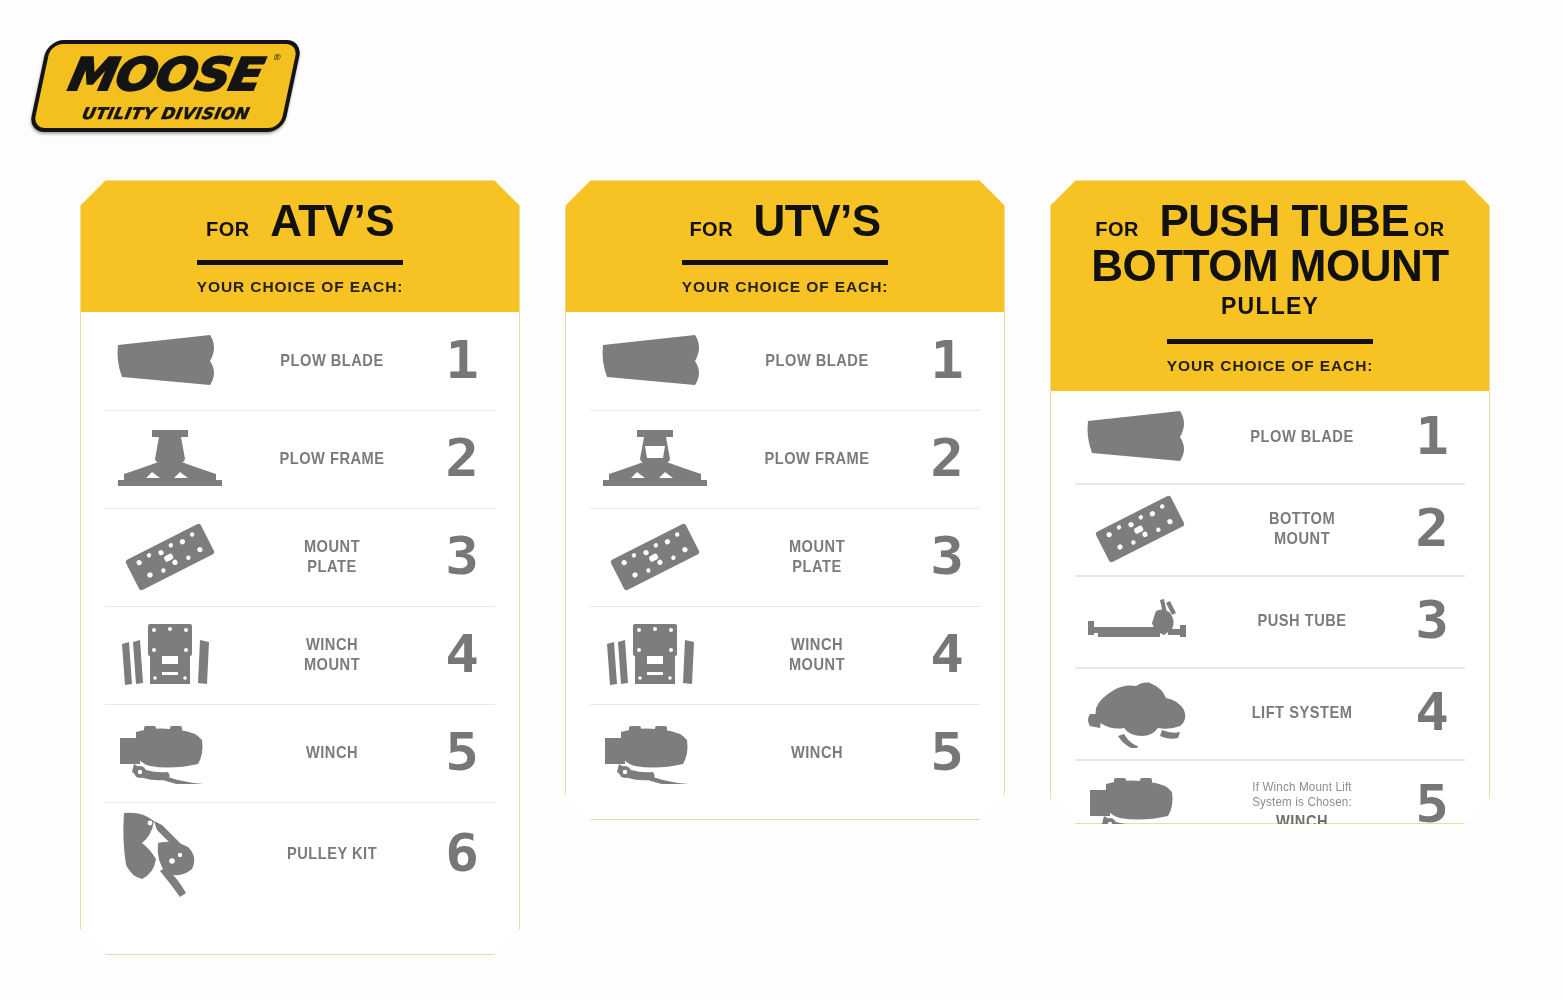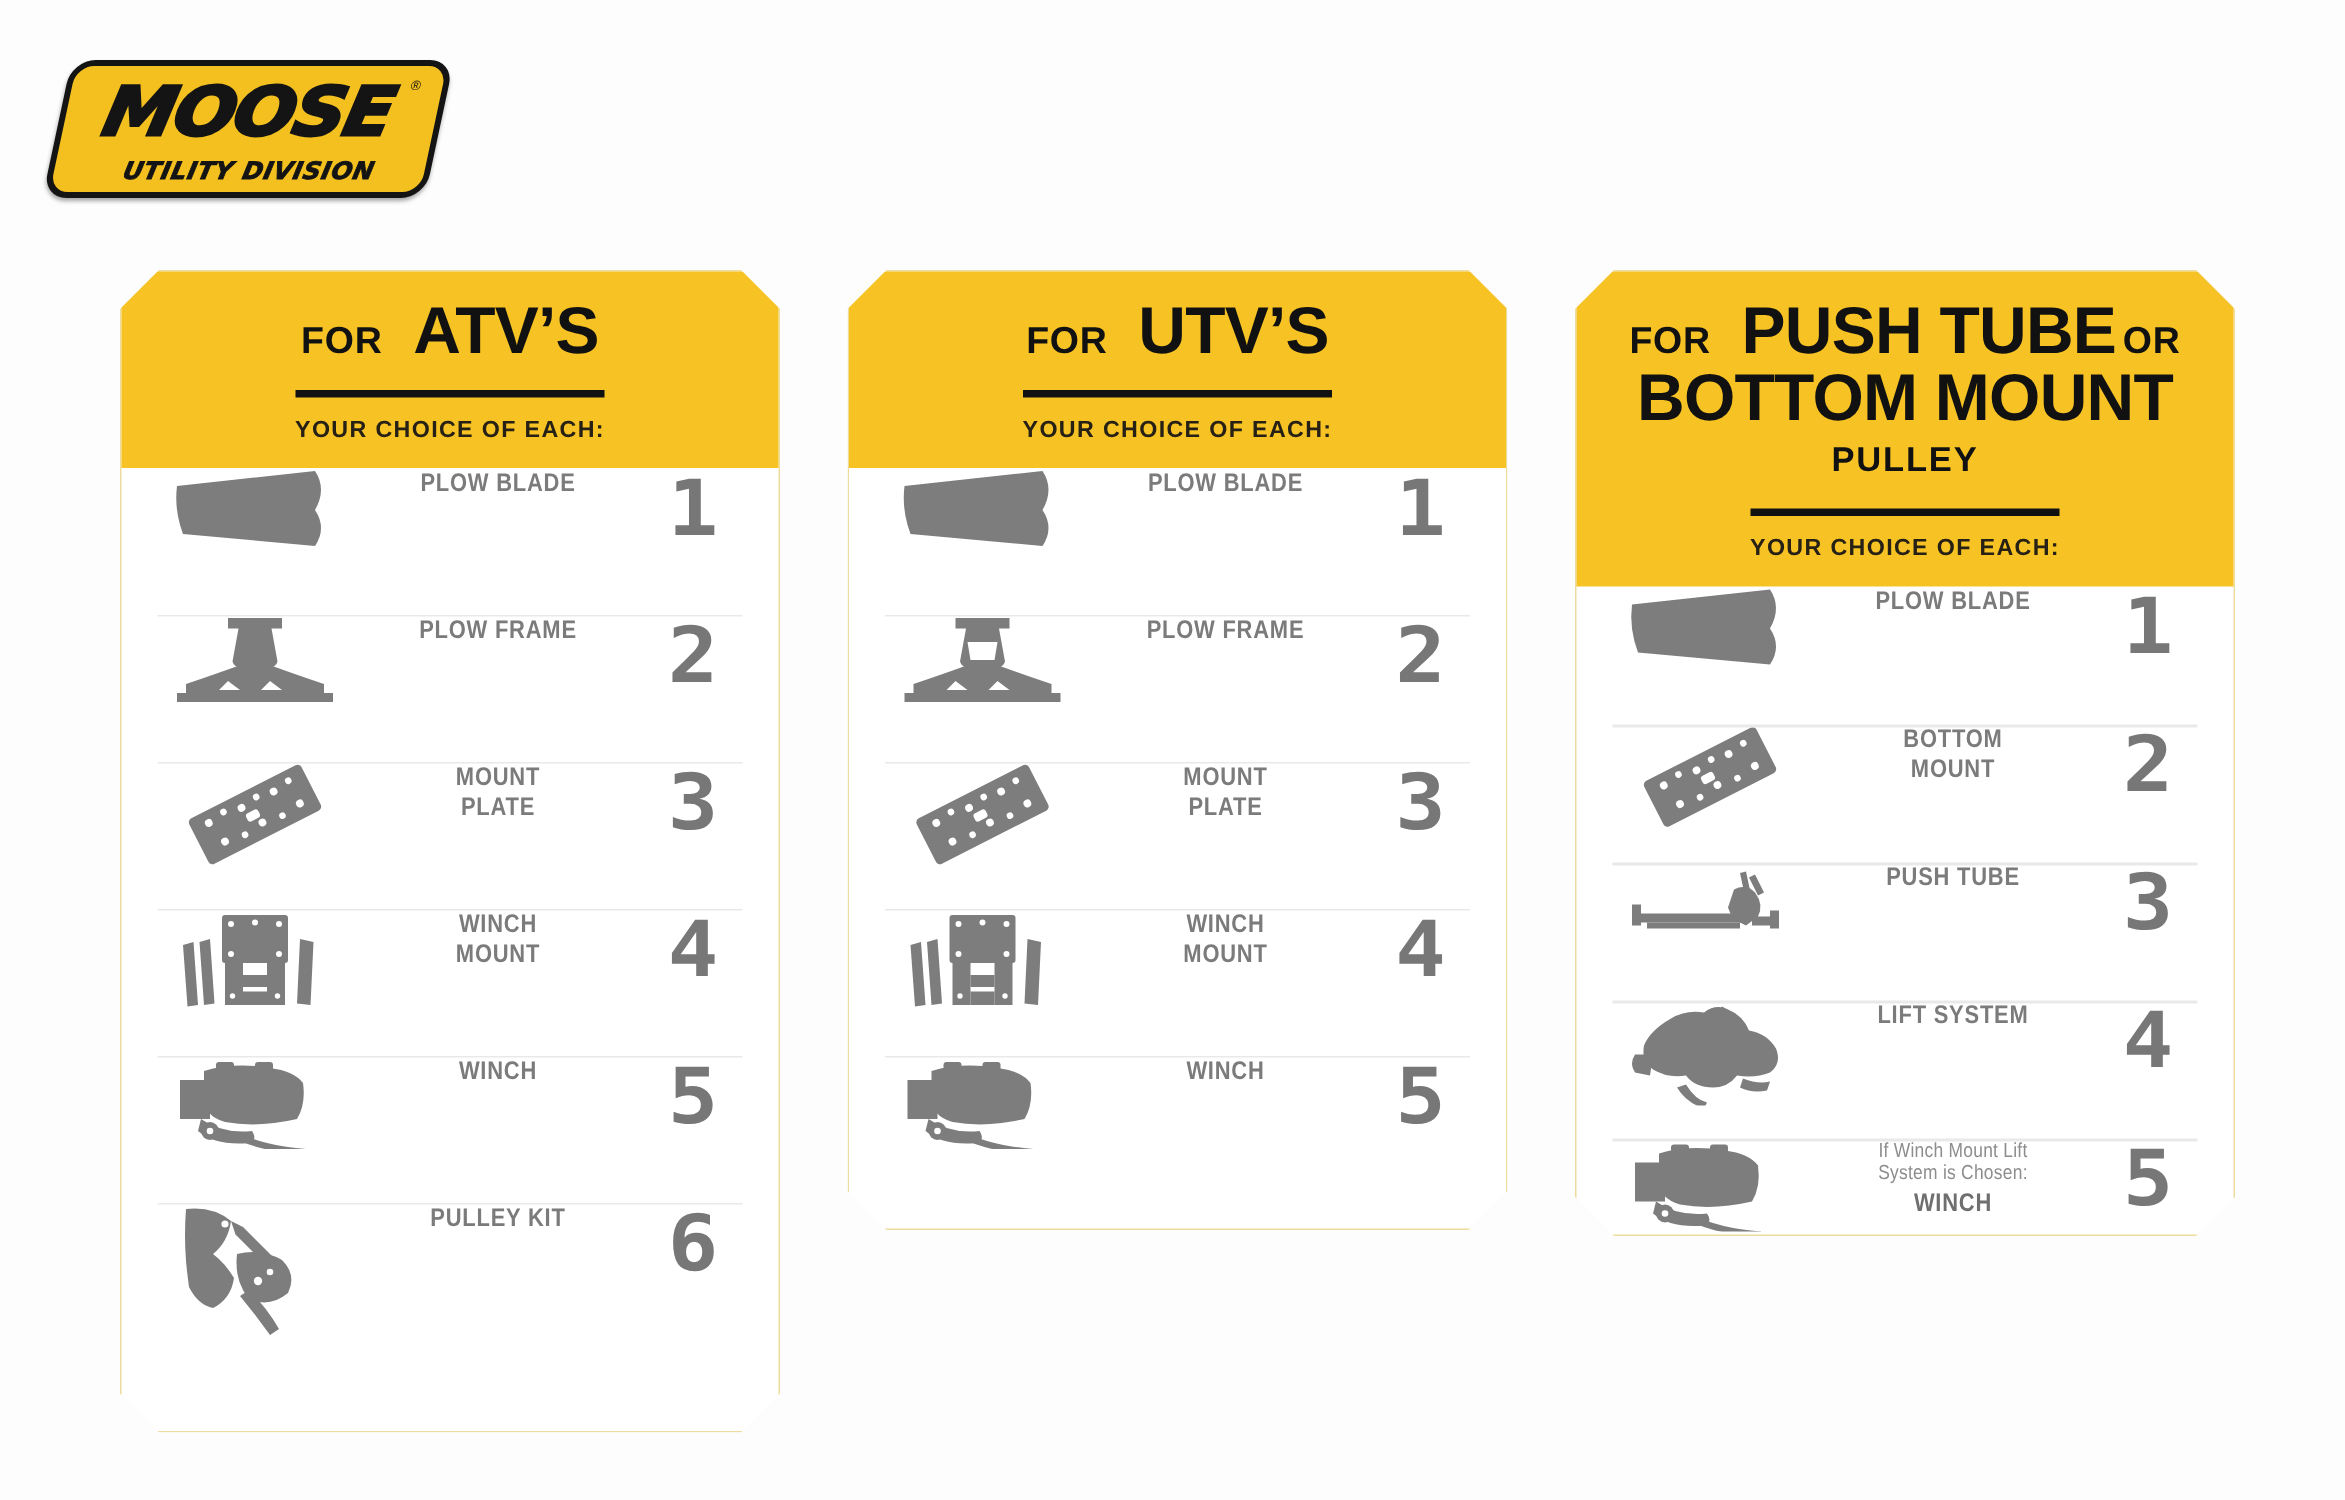--- a/index.html
+++ b/index.html
@@ -131,21 +131,21 @@
     position: relative;
     padding: 18px 0 16px 0;
   }
   .head-line1 {
     color: #111111;
     font-weight: bold;
     white-space: nowrap;
     line-height: 1.02;
   }
   .head-line1 .small {
-    font-size: 25px;
+    font-size: 20px;
     letter-spacing: 0.5px;
   }
   .head-line1 .big {
     font-size: 44px;
     letter-spacing: -0.5px;
     margin-left: 16px;
   }
   .head-line2 {
     color: #111111;
     font-weight: bold;
@@ -172,21 +172,21 @@
     font-size: 15.5px;
     font-weight: bold;
     letter-spacing: 0.9px;
     text-align: center;
   }
 
   .rows { padding: 0 0 6px 0; }
 
   .row {
     display: flex;
-    align-items: flex-start;
+    align-items: center;
     position: relative;
     padding: 0 14px;
     gap: 24px;
   }
   .row + .row::before {
     content: "";
     position: absolute;
     left: 24px; right: 24px; top: 0;
     height: 1.5px;
     background: #e9e9e9;

